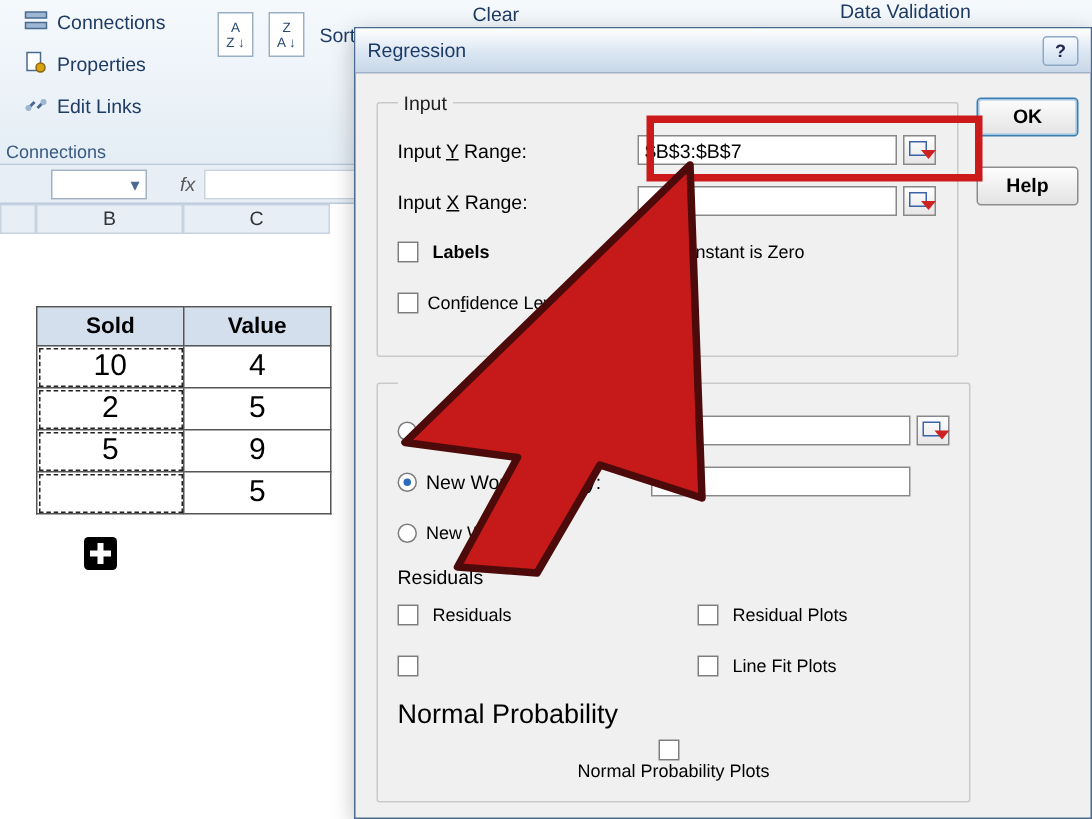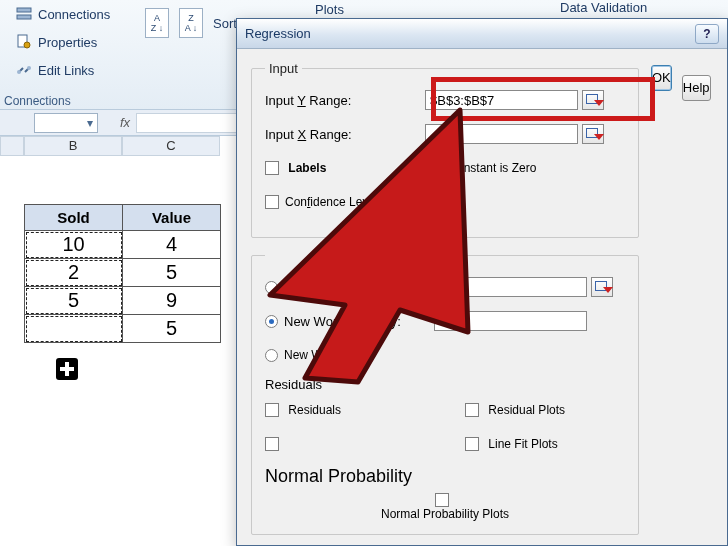--- a/index.html
+++ b/index.html
@@ -38,31 +38,31 @@
   .crosshair::after { top: 9px; left: 4px; height: 4px; width: 14px; }
 
   
   .dialog { position: absolute; left: 236px; top: 18px; width: 492px; height: 528px; border: 1px solid #4a6a90; background: #f0f0f0; box-shadow: 0 4px 14px rgba(0,0,0,.25); }
   .titlebar { height: 30px; background: linear-gradient(#fff, #dbe6f2 55%, #c8d7e8); border-bottom: 1px solid #9fb2c6; display: flex; align-items: center; padding: 0 8px; }
   .titlebar .title { font-size: 13px; color: #1b3a66; }
   .titlebar .help { margin-left: auto; width: 24px; height: 20px; border: 1px solid #8ea8c6; background: linear-gradient(#f7fbff,#cdddee); text-align: center; border-radius: 3px; line-height: 18px; color: #225; font-weight: bold;}
 
   .dialog-body { display: flex; padding: 12px 0 12px 14px; gap: 12px; }
   .dialog-left { width: 388px; }
-  .dialog-right { width: 68px; display: flex; gap: 10px; padding-top: 4px; }
+  .dialog-right { width: 68px; display: flex; flex-direction: column; gap: 10px; padding-top: 4px; font-weight: bold; }
 
   .btn { height: 26px; border: 1px solid #8d8d8d; background: linear-gradient(#fdfdfd,#e3e3e3); border-radius: 3px; font-size: 13px; text-align: center; line-height: 24px; white-space: nowrap; overflow: hidden;}
   .btn.default { border: 1px solid #3c7fb1; box-shadow: 0 0 0 1px #a0c5e4 inset; }
 
   fieldset { border: 1px solid #c9c9c9; border-radius: 2px; padding: 12px 13px 13px; margin-bottom: 10px; }
   legend { font-size: 13px; padding: 0 4px; color: #222; }
   .row { display: flex; align-items: center; margin-bottom: 10px; min-height: 24px; }
   .lbl { width: 160px; font-size: 13px; }
   .u { text-decoration: underline; }
-  .txtin { width: 153px; height: 20px; border: 1px solid #888; background: #fff; font-size: 13px; padding: 1px 4px; }
+  .txtin { width: 173px; height: 20px; border: 1px solid #888; background: #fff; font-size: 13px; padding: 1px 4px; }
   .rangebtn { width: 22px; height: 20px; border: 1px solid #888; background: linear-gradient(#fff,#e6e6e6); margin-left: 4px; position: relative; }
   .rangebtn::before { content: ""; position: absolute; left: 3px; top: 3px; width: 10px; height: 8px; border: 1px solid #3a63a8; }
   .rangebtn::after { content: ""; position: absolute; left: 11px; top: 9px; width: 0; height: 0; border-left: 5px solid transparent; border-right: 5px solid transparent; border-top: 6px solid #cc2222; }
   .chk { width: 14px; height: 14px; border: 1px solid #7d7d7d; background: #fff; margin-right: 6px; display: inline-block; vertical-align: middle; }
   .radio { width: 13px; height: 13px; border: 1px solid #7d7d7d; border-radius: 50%; background: #fff; margin-right: 6px; display: inline-block; vertical-align: middle; position: relative; }
   .radio.sel::after { content: ""; position: absolute; left: 3px; top: 3px; width: 5px; height: 5px; background: #2b6abf; border-radius: 50%; }
   .pct { width: 48px; height: 20px; border: 1px solid #888; background: #fff; margin: 0 6px; }
 
   .redbox { position: absolute; border: 5px solid #cc1a1a; }
 
@@ -99,21 +99,21 @@
         <span>A</span>
         <span>Z ↓</span>
       </div>
     <div class="sort-icon">
         <span>Z</span>
         <span>A ↓</span>
       </div>
     <span style="font-size:13px;color:#1f3b64;">Sort</span>
   </div>
   <div class="connections-label">Connections</div>
-  <div class="clear-label"><span>Plots</span></div>
+  <div class="clear-label"><span>Clear</span></div>
   <div class="dv-label"><span>Data Validation</span></div>
 </div>
 
 <div class="barrow">
   <div class="namebox">
     <span></span>
     <span class="dd">▾</span>
   </div>
   <span class="fx">fx</span>
   <div class="fbar"></div>

